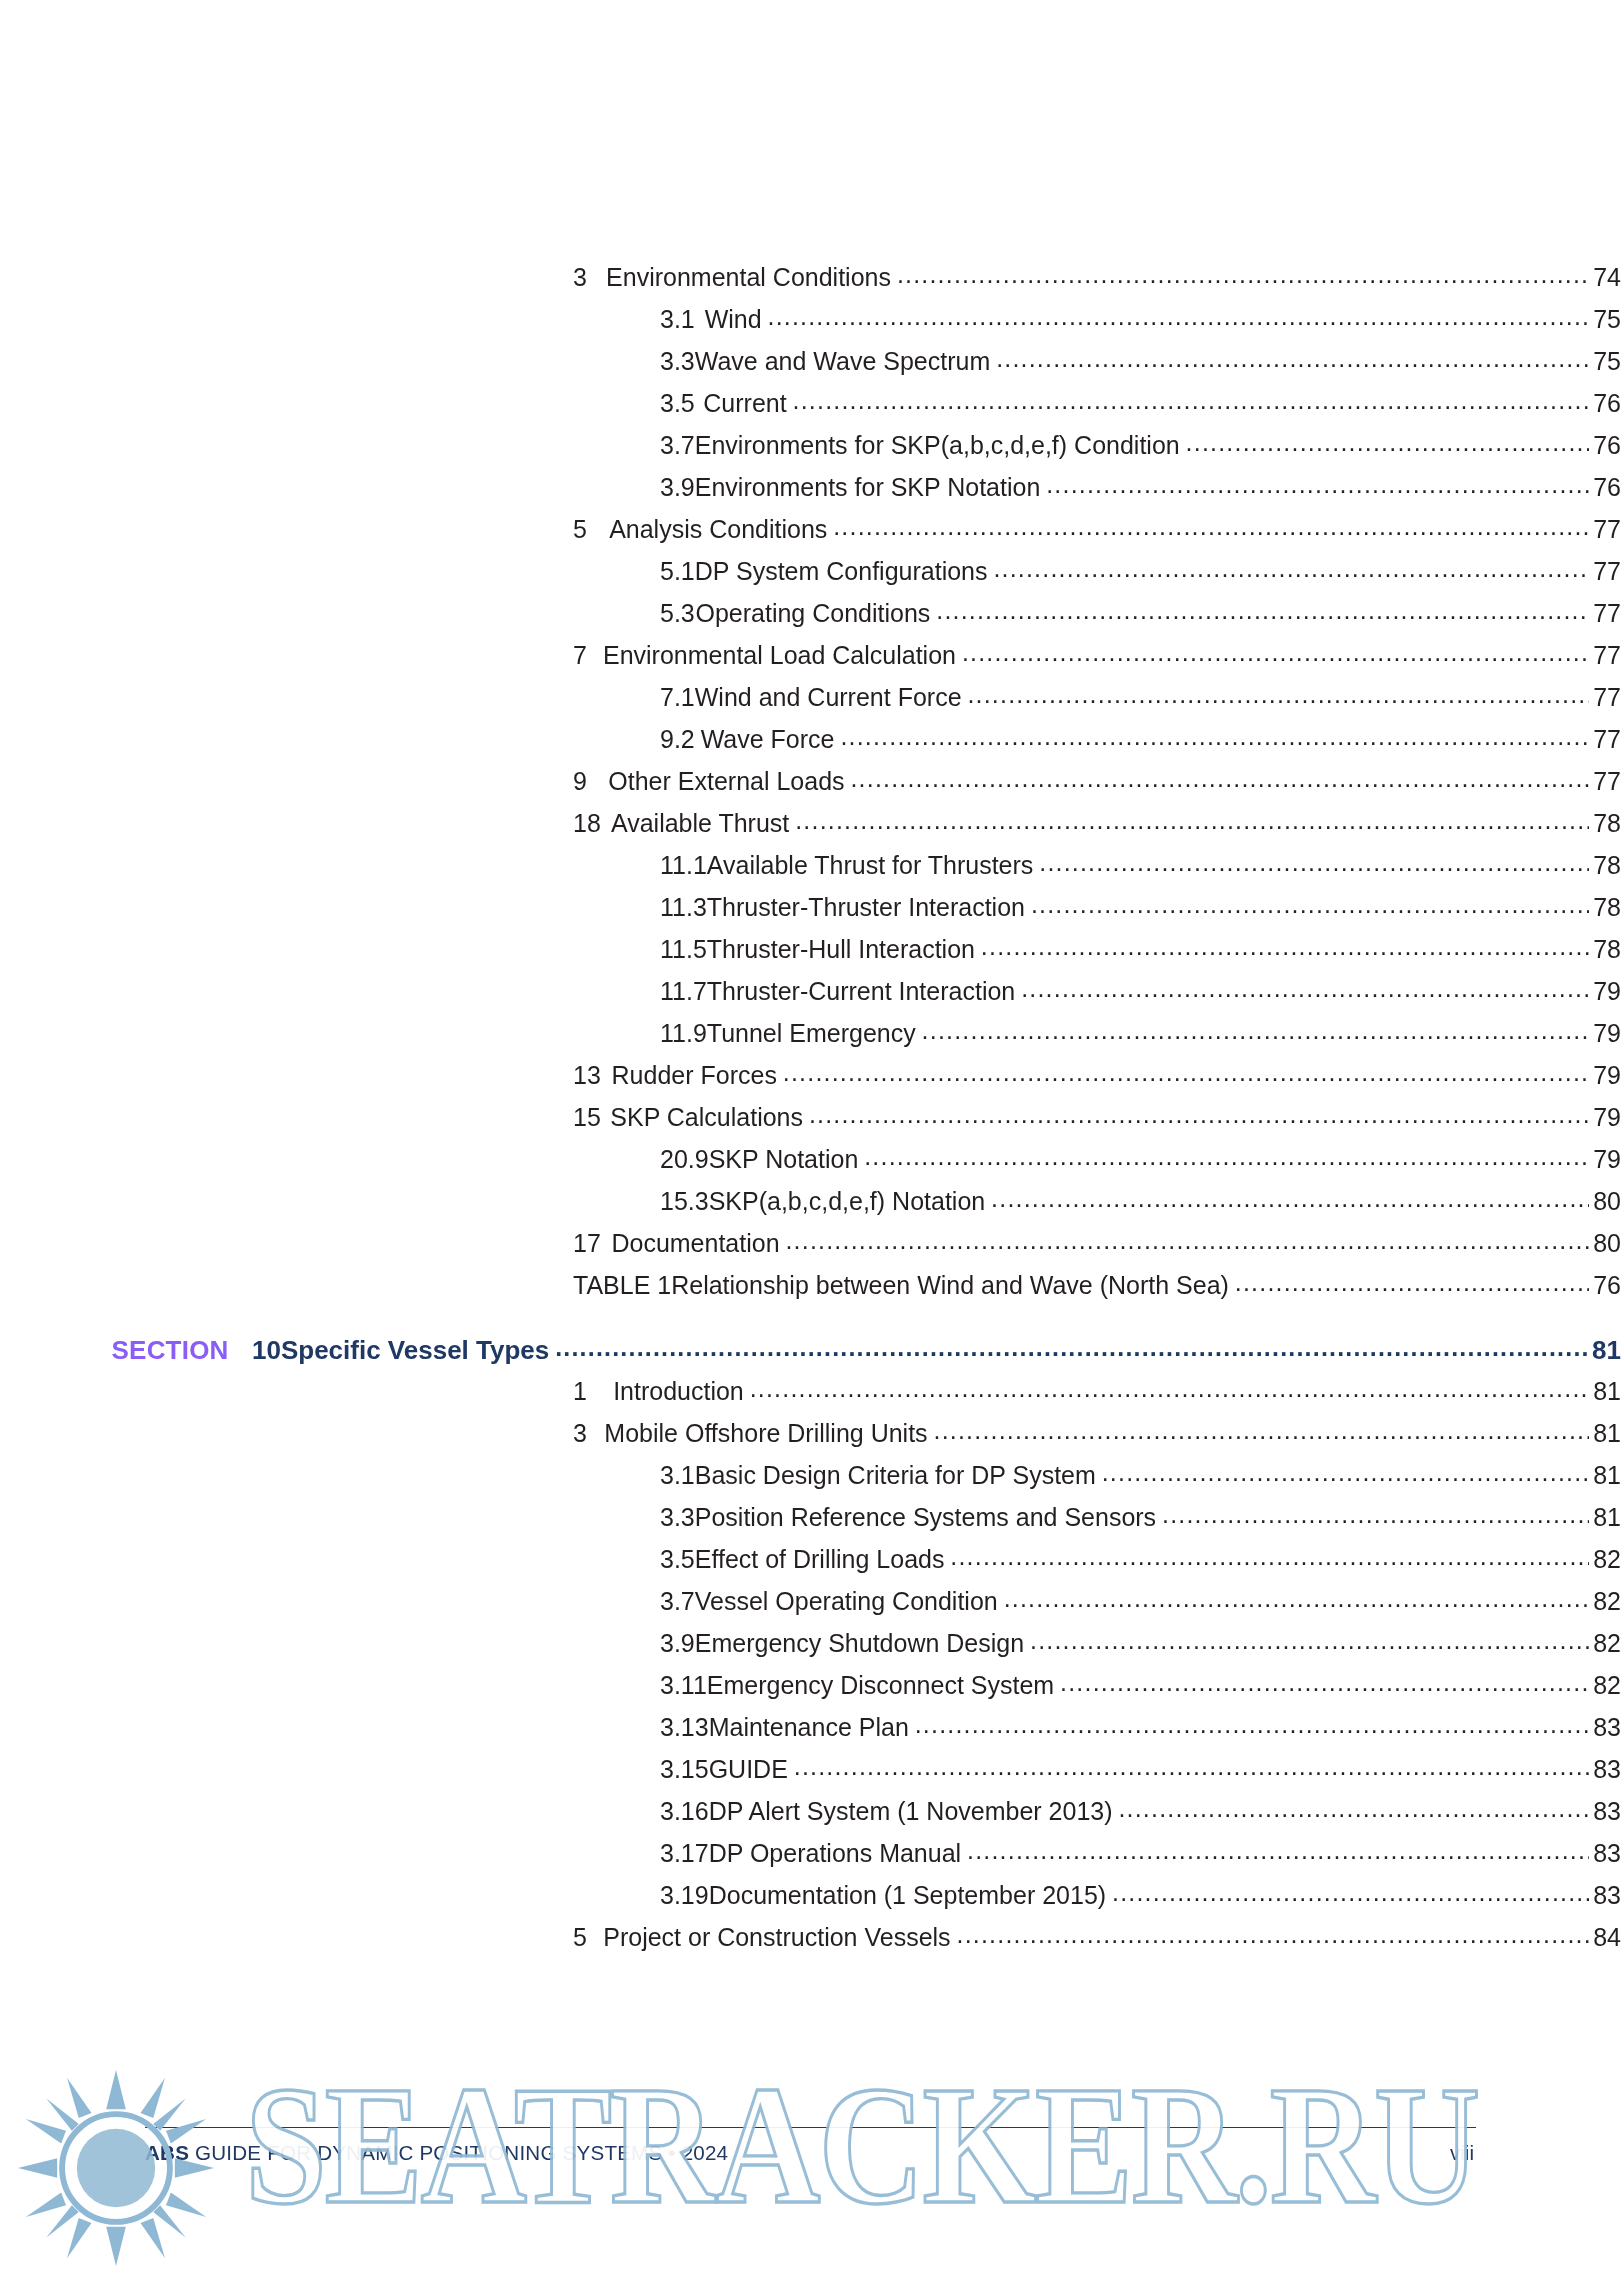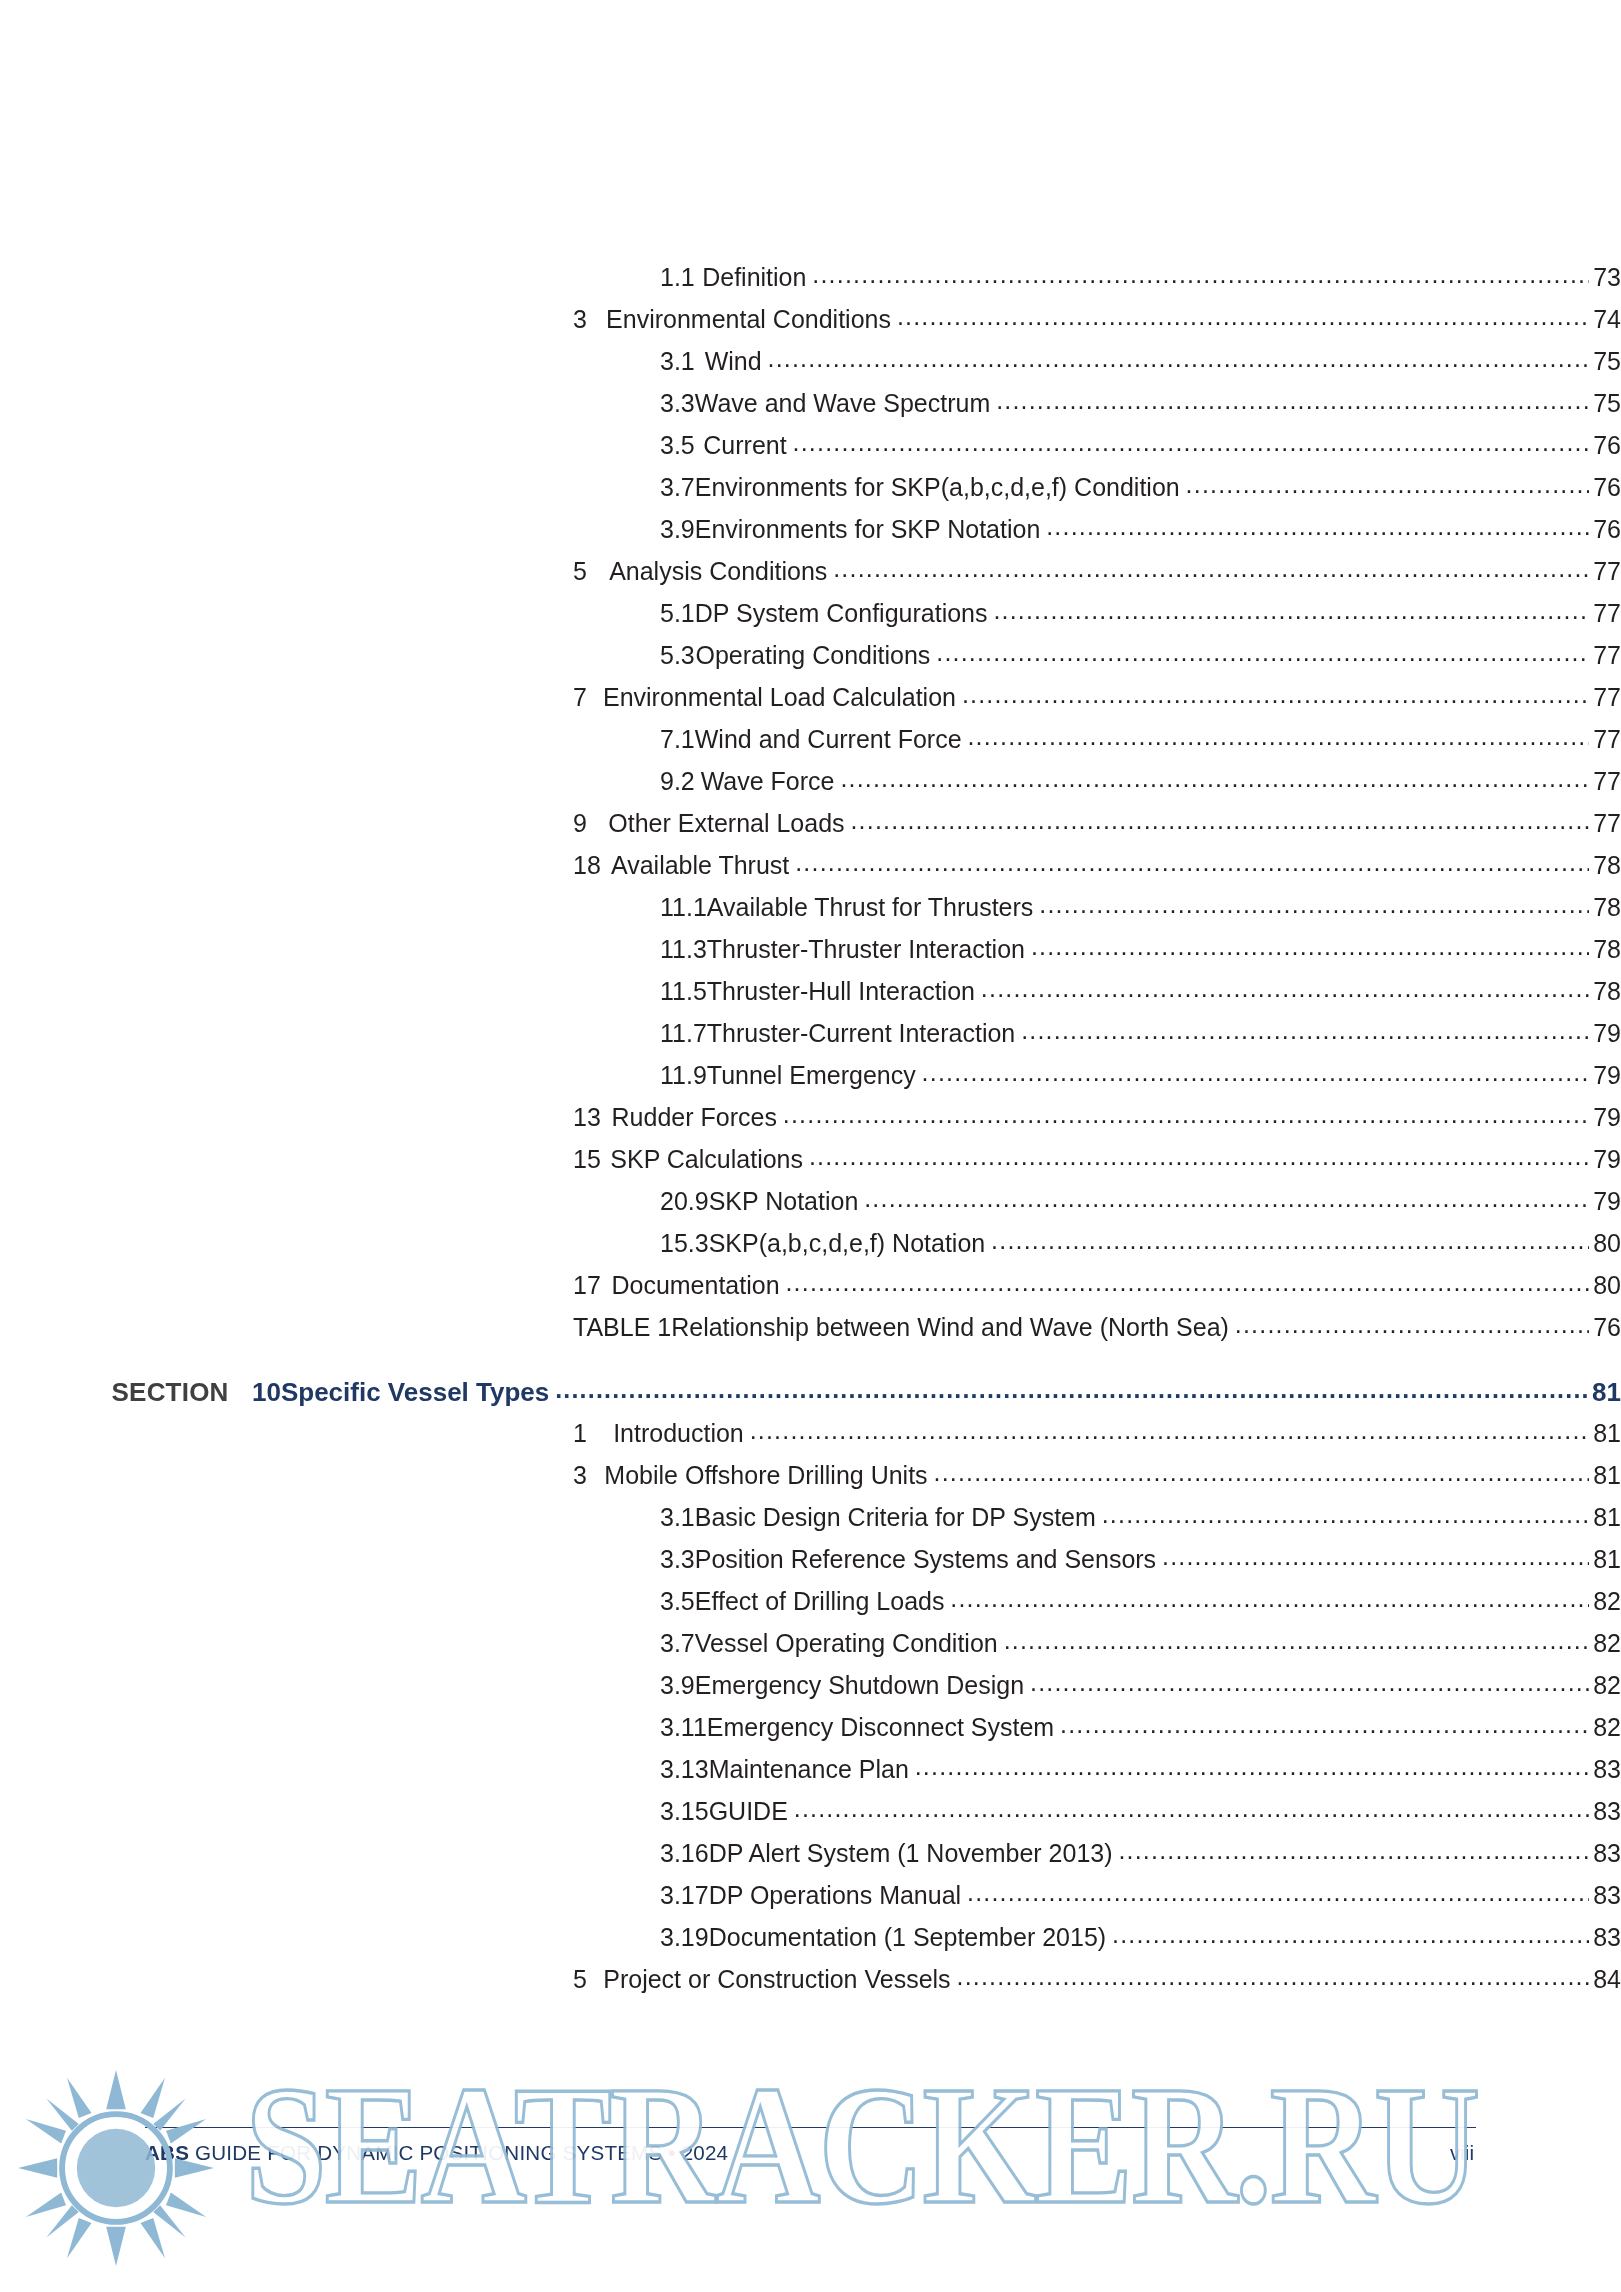--- a/index.html
+++ b/index.html
@@ -35,21 +35,21 @@
     line-height: 1.0;
     height: 42px;
     white-space: nowrap;
   }
   .col-section {
     width: 421px;
     text-align: right;
     padding-right: 13.7px;
     box-sizing: border-box;
     font-weight: bold;
-    color: #404040;
+    color: #8b5cf6;
     letter-spacing: 0.2px;
   }
   .col-num {
     width: 88px;
     text-align: left;
     box-sizing: border-box;
   }
   .col-title {
     flex: 0 0 auto;
     padding-right: 3.9px;
@@ -171,27 +171,20 @@
     width: 196px;
     height: 196px;
   }
 </style>
 </head>
 <body>
 
 <div class="page">
 
   <div class="toc" id="toc">
-      <div class="row lvl2">
-        <div class="col-section" style="width: 0px; padding: 0px;"></div>
-        <div class="col-num">1.1</div>
-        <div class="col-title">Definition</div>
-        <div class="dots"></div>
-        <div class="col-page">73</div>
-      </div>
       <div class="row lvl1">
         <div class="col-section" style="width: 0px; padding: 0px;"></div>
         <div class="col-num">3</div>
         <div class="col-title">Environmental Conditions</div>
         <div class="dots"></div>
         <div class="col-page">74</div>
       </div>
       <div class="row lvl2">
         <div class="col-section" style="width: 0px; padding: 0px;"></div>
         <div class="col-num">3.1</div>

